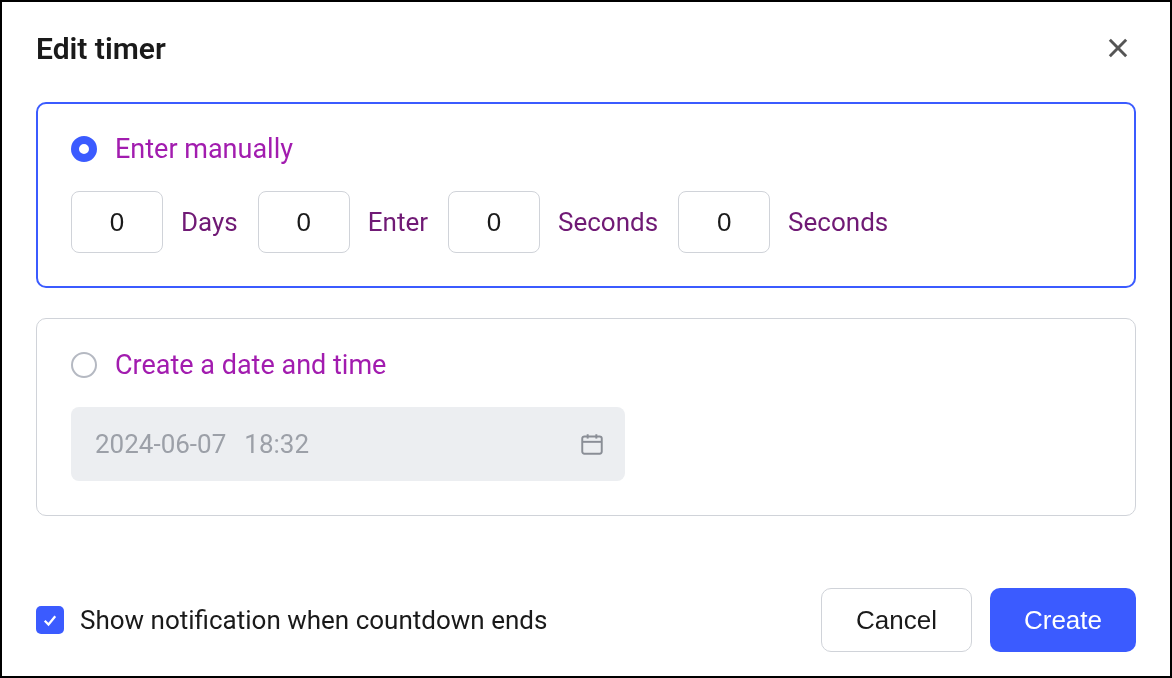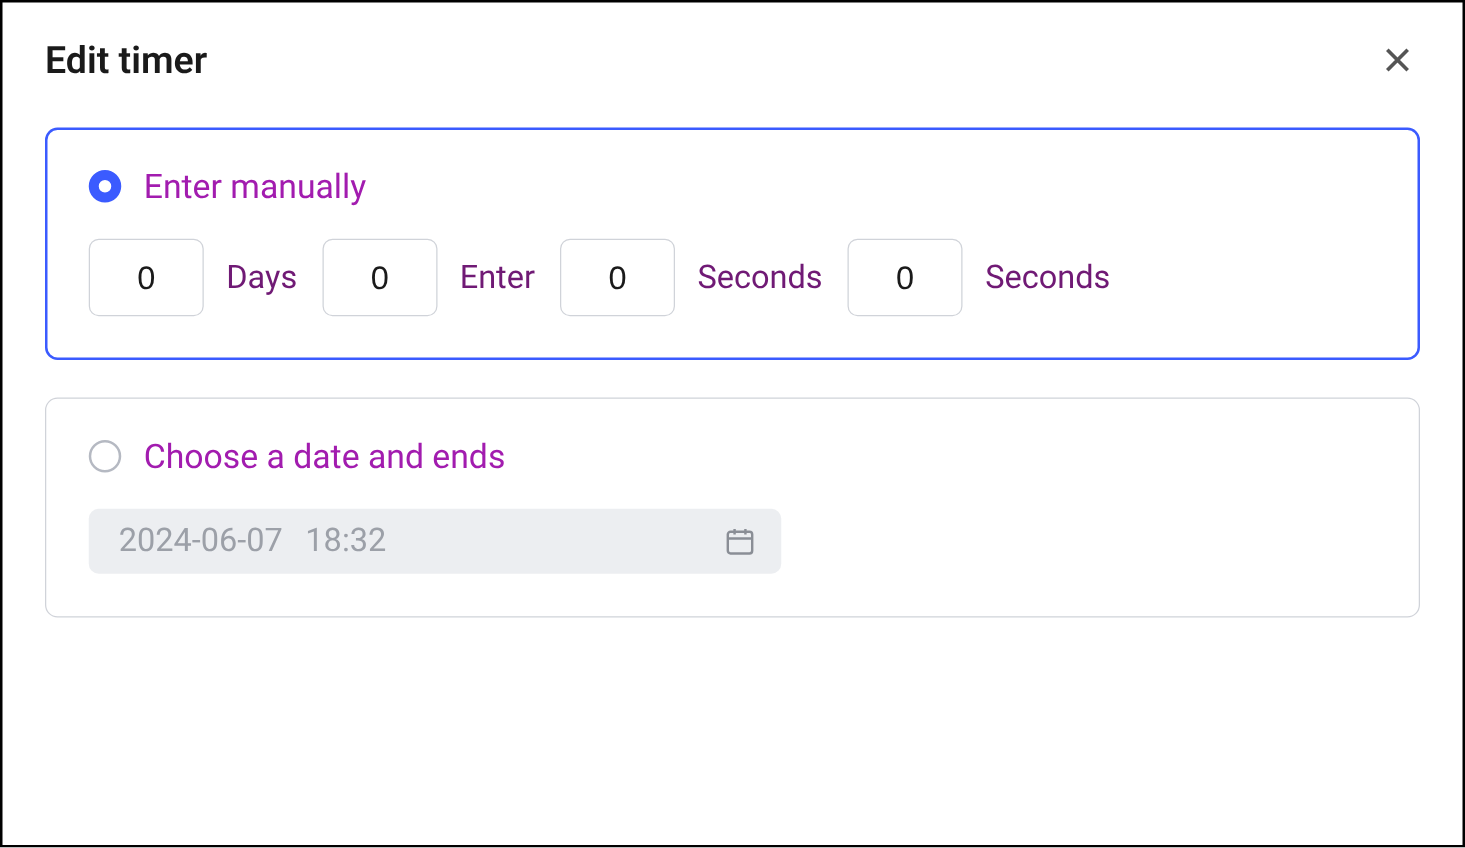--- a/index.html
+++ b/index.html
@@ -113,21 +113,21 @@
       margin-right: 30px;
     }
     .unit-label:last-child {
       margin-right: 0;
     }
     .datetime-display {
       display: flex;
       align-items: center;
       background: #eceef1;
       border-radius: 8px;
-      height: 52px;
+      height: 74px;
       padding: 0 20px 0 24px;
       width: 554px;
       justify-content: space-between;
       cursor: pointer;
     }
     .datetime-text {
       font-size: 26px;
       color: #9ca0a8;
       display: flex;
       gap: 18px;
@@ -229,30 +229,44 @@
       <div class="time-field">
         <input class="num-input" value="0" style="">
         <span class="unit-label">Seconds</span>
       </div>
     </div>
   </div>
 
   <div class="option-box">
     <div class="radio-row">
       <div class="radio unchecked"></div>
-      <span class="radio-label">Choose a date and ends</span>
+      <span class="radio-label">Create a date and time</span>
     </div>
     <div class="datetime-display">
       <div class="datetime-text">
         <span>2024-06-07</span>
         <span>18:32</span>
       </div>
       <svg class="calendar-icon" viewBox="0 0 24 24">
         <rect x="3" y="5" width="18" height="16" rx="2"></rect>
         <path d="M3 10 H21"></path>
         <path d="M8 3 V7"></path>
         <path d="M16 3 V7"></path>
       </svg>
     </div>
   </div>
 
+  <div class="dialog-footer">
+    <div class="checkbox-row">
+      <div class="checkbox">
+        <svg viewBox="0 0 24 24">
+          <path d="M5 13 L10 18 L19 7"></path>
+        </svg>
+      </div>
+      <span class="checkbox-label">Show notification when countdown ends</span>
+    </div>
+    <div class="footer-buttons">
+      <button class="btn btn-cancel">Cancel</button>
+      <button class="btn btn-create">Create</button>
+    </div>
+  </div>
 
 </div>
 
 </body></html>

